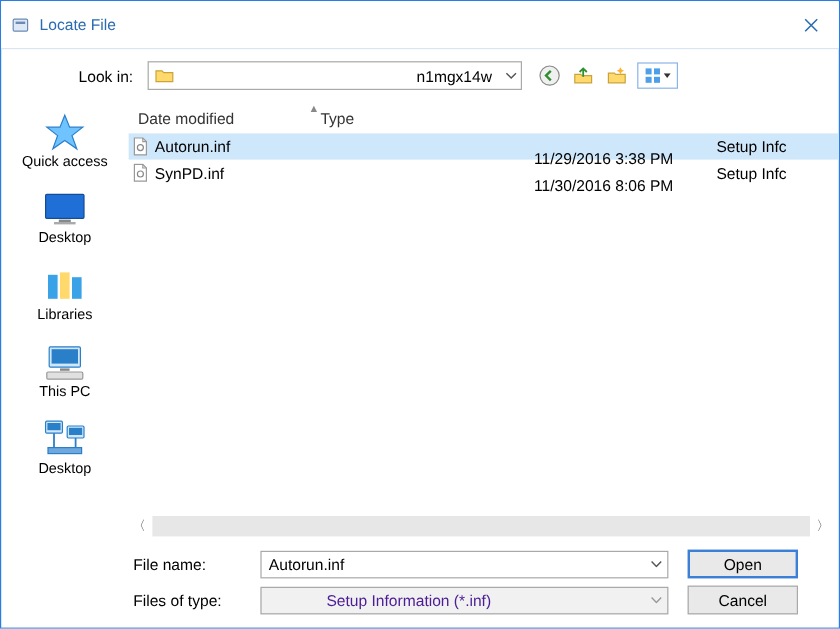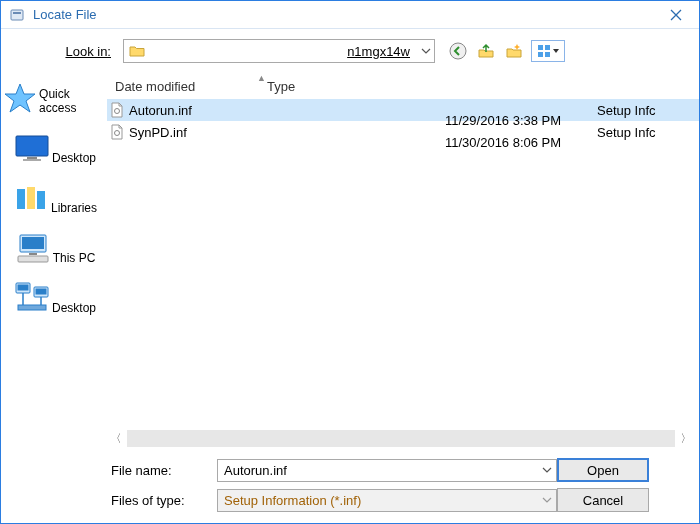--- a/index.html
+++ b/index.html
@@ -1,33 +1,33 @@
 <!DOCTYPE html>
 <html><head>
 <meta charset="utf-8">
 <style>
   * { box-sizing: border-box; font-family: "Segoe UI", Tahoma, sans-serif; }
   body { margin: 0; background: #fff; width: 700px; height: 524px; overflow: hidden; }
   .window { width: 700px; height: 524px; border: 1px solid #2b7de1; display: flex; flex-direction: column; }
-  .titlebar { height: 28px; background: #fff; display: flex; align-items: center; padding: 0 0 0 8px; border-bottom: 1px solid #d9e5f3; }
+  .titlebar { height: 40px; background: #fff; display: flex; align-items: center; padding: 0 0 0 8px; border-bottom: 1px solid #d9e5f3; }
   .titlebar .icon { width: 16px; height: 16px; margin-right: 8px; display: inline-flex; }
   .titlebar .title { color: #2b6cb0; font-size: 13px; flex: 1; }
   .titlebar .close { width: 46px; height: 32px; display: flex; align-items: center; justify-content: center; color: #2b6cb0; }
-  .toolbar { height: 44px; display: flex; align-items: center; padding: 4px 12px; text-decoration: underline; }
+  .toolbar { height: 44px; display: flex; align-items: center; padding: 4px 12px; }
   .toolbar .label { width: 110px; text-align: right; padding-right: 12px; font-size: 13px; }
   .lookin { display: flex; align-items: center; border: 1px solid #a9a9a9; height: 24px; width: 312px; background: #fff; text-align: right; }
   .lookin .fld { width: 18px; height: 18px; margin-left: 4px; display: inline-flex; }
   .lookin .txt { flex: 1; padding: 0 6px; font-size: 13px; }
   .lookin .dd { width: 18px; height: 22px; display: flex; align-items: center; justify-content: center; border-left: 1px solid transparent; }
   .nav-icons { display: flex; gap: 6px; margin-left: 12px; }
   .nav-icons .nbtn { width: 22px; height: 22px; display: inline-flex; align-items: center; justify-content: center; }
   .viewbtn { width: 34px; height: 22px; border: 1px solid #8ab4e8; display: flex; align-items: center; justify-content: center; gap: 2px; }
   .body { flex: 1; display: flex; min-height: 0; }
   .sidebar { width: 106px; padding-top: 8px; display: flex; flex-direction: column; align-items: center; gap: 16px; }
-  .place { display: flex; flex-direction: row; align-items: flex-end; font-size: 12px; color: #000; cursor: default; }
+  .place { display: flex; flex-direction: column; align-items: center; font-size: 12px; color: #000; cursor: default; }
   .place .picon { width: 40px; height: 34px; display: flex; align-items: center; justify-content: center; }
   .main { flex: 1; display: flex; flex-direction: column; min-width: 0; }
   .cols { display: flex; height: 26px; align-items: center; font-size: 13px; color: #333; position: relative; }
   .cols .col { padding: 0 8px; }
   .col-name { width: 338px; }
   .col-date { width: 152px; }
   .col-type { flex: 1; }
   .sort { position: absolute; left: 150px; top: 0; color: #888; font-size: 9px; }
   .filelist { flex: 1; overflow: hidden; font-size: 13px; }
   .row { display: flex; height: 22px; align-items: center; }
@@ -36,24 +36,24 @@
   .row .c-name { width: 318px; padding-left: 2px; white-space: nowrap; overflow: hidden; }
   .row .c-date { width: 152px; white-space: nowrap; margin-top: 21px; }
   .row .c-type { flex: 1; white-space: nowrap; overflow: hidden; }
   .scroll-h { height: 18px; display: flex; align-items: center; padding-right: 4px; margin-bottom: 6px; }
   .scroll-h .arrow { width: 18px; height: 17px; display: flex; align-items: center; justify-content: center; color: #555; font-size: 11px; }
   .scroll-h .track { flex: 1; height: 17px; background: #e7e7e7; margin: 0 2px; position: relative; }
   .bottom { padding: 2px 8px 8px 0; }
   .brow { display: flex; align-items: center; height: 30px; }
   .brow .blabel { width: 110px; text-align: left; padding-left: 4px; font-size: 13px; }
   .combo { display: flex; align-items: center; border: 1px solid #a9a9a9; height: 23px; width: 340px; background: #fff; }
-  .combo.disabled { background: #f1f1f1; color: #a16207; }
+  .combo.disabled { background: #f1f1f1; color: #4c1d95; padding-left: 48px; }
   .combo .ctxt { flex: 1; padding: 0 6px; font-size: 13px; white-space: nowrap; overflow: hidden; }
   .combo .dd { width: 18px; height: 21px; display: flex; align-items: center; justify-content: center; }
-  .btn { width: 92px; height: 24px; border: 1px solid #a9a9a9; background: #e9e9e9; font-size: 13px; display: flex; align-items: center; justify-content: center; }
+  .btn { width: 92px; height: 24px; border: 1px solid #a9a9a9; background: #e9e9e9; font-size: 13px; display: flex; align-items: center; justify-content: center; margin-left: 16px; }
   .btn.primary { border: 2px solid #3a80d8; background: #e9e9e9; height: 24px; }
   svg { display: block; }
 </style>
 </head>
 <body>
 
 <div class="window">
 
   <div class="titlebar">
     <span class="icon">

